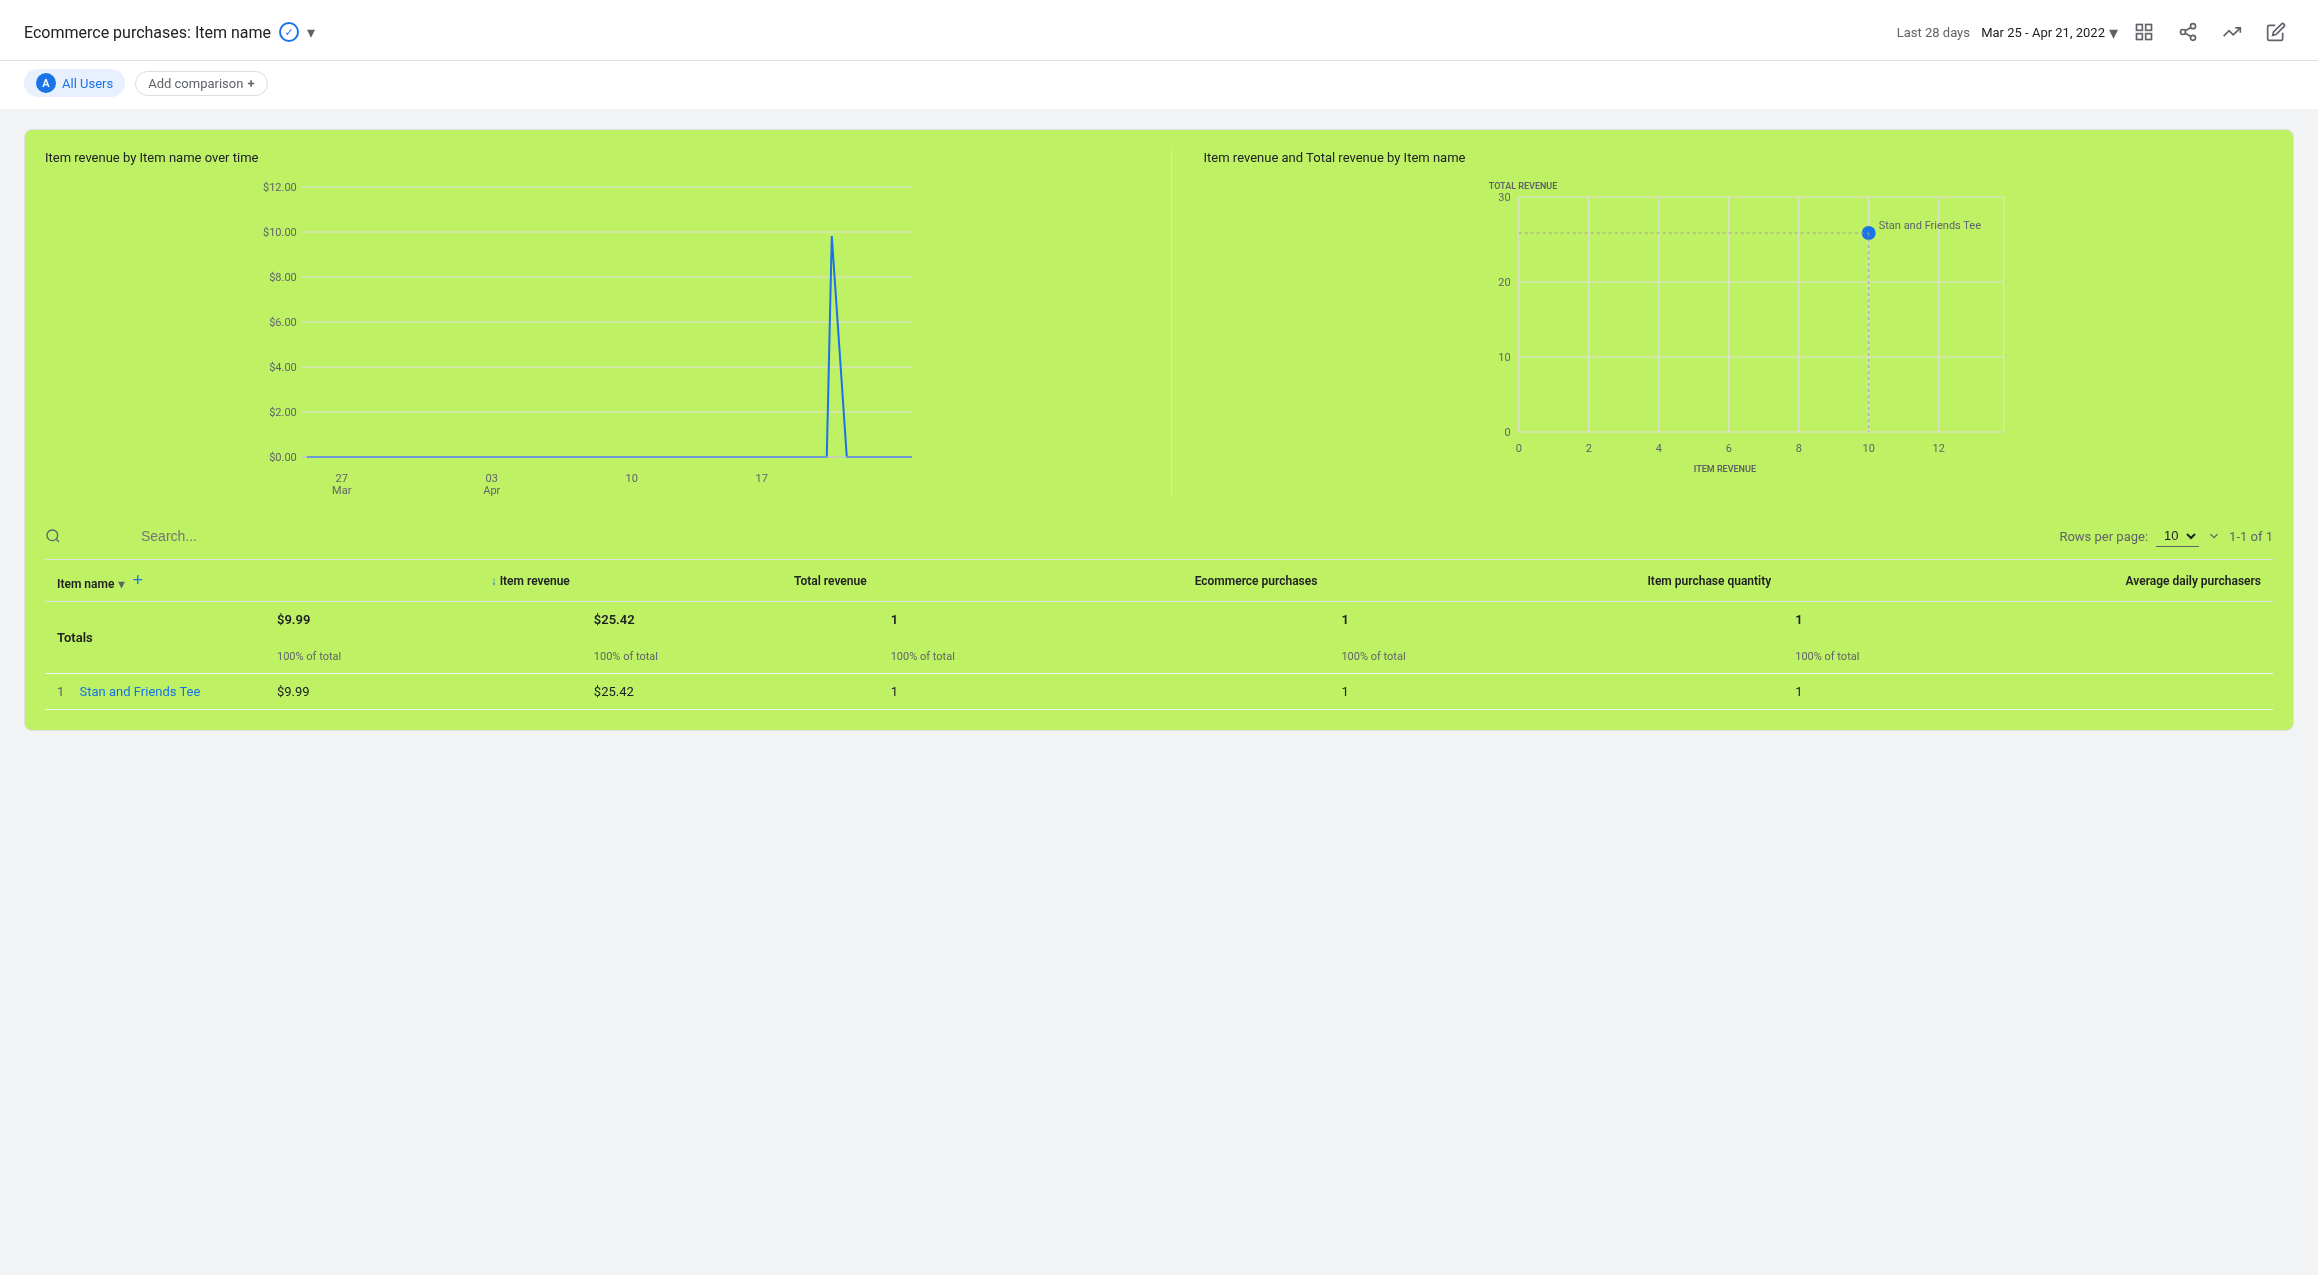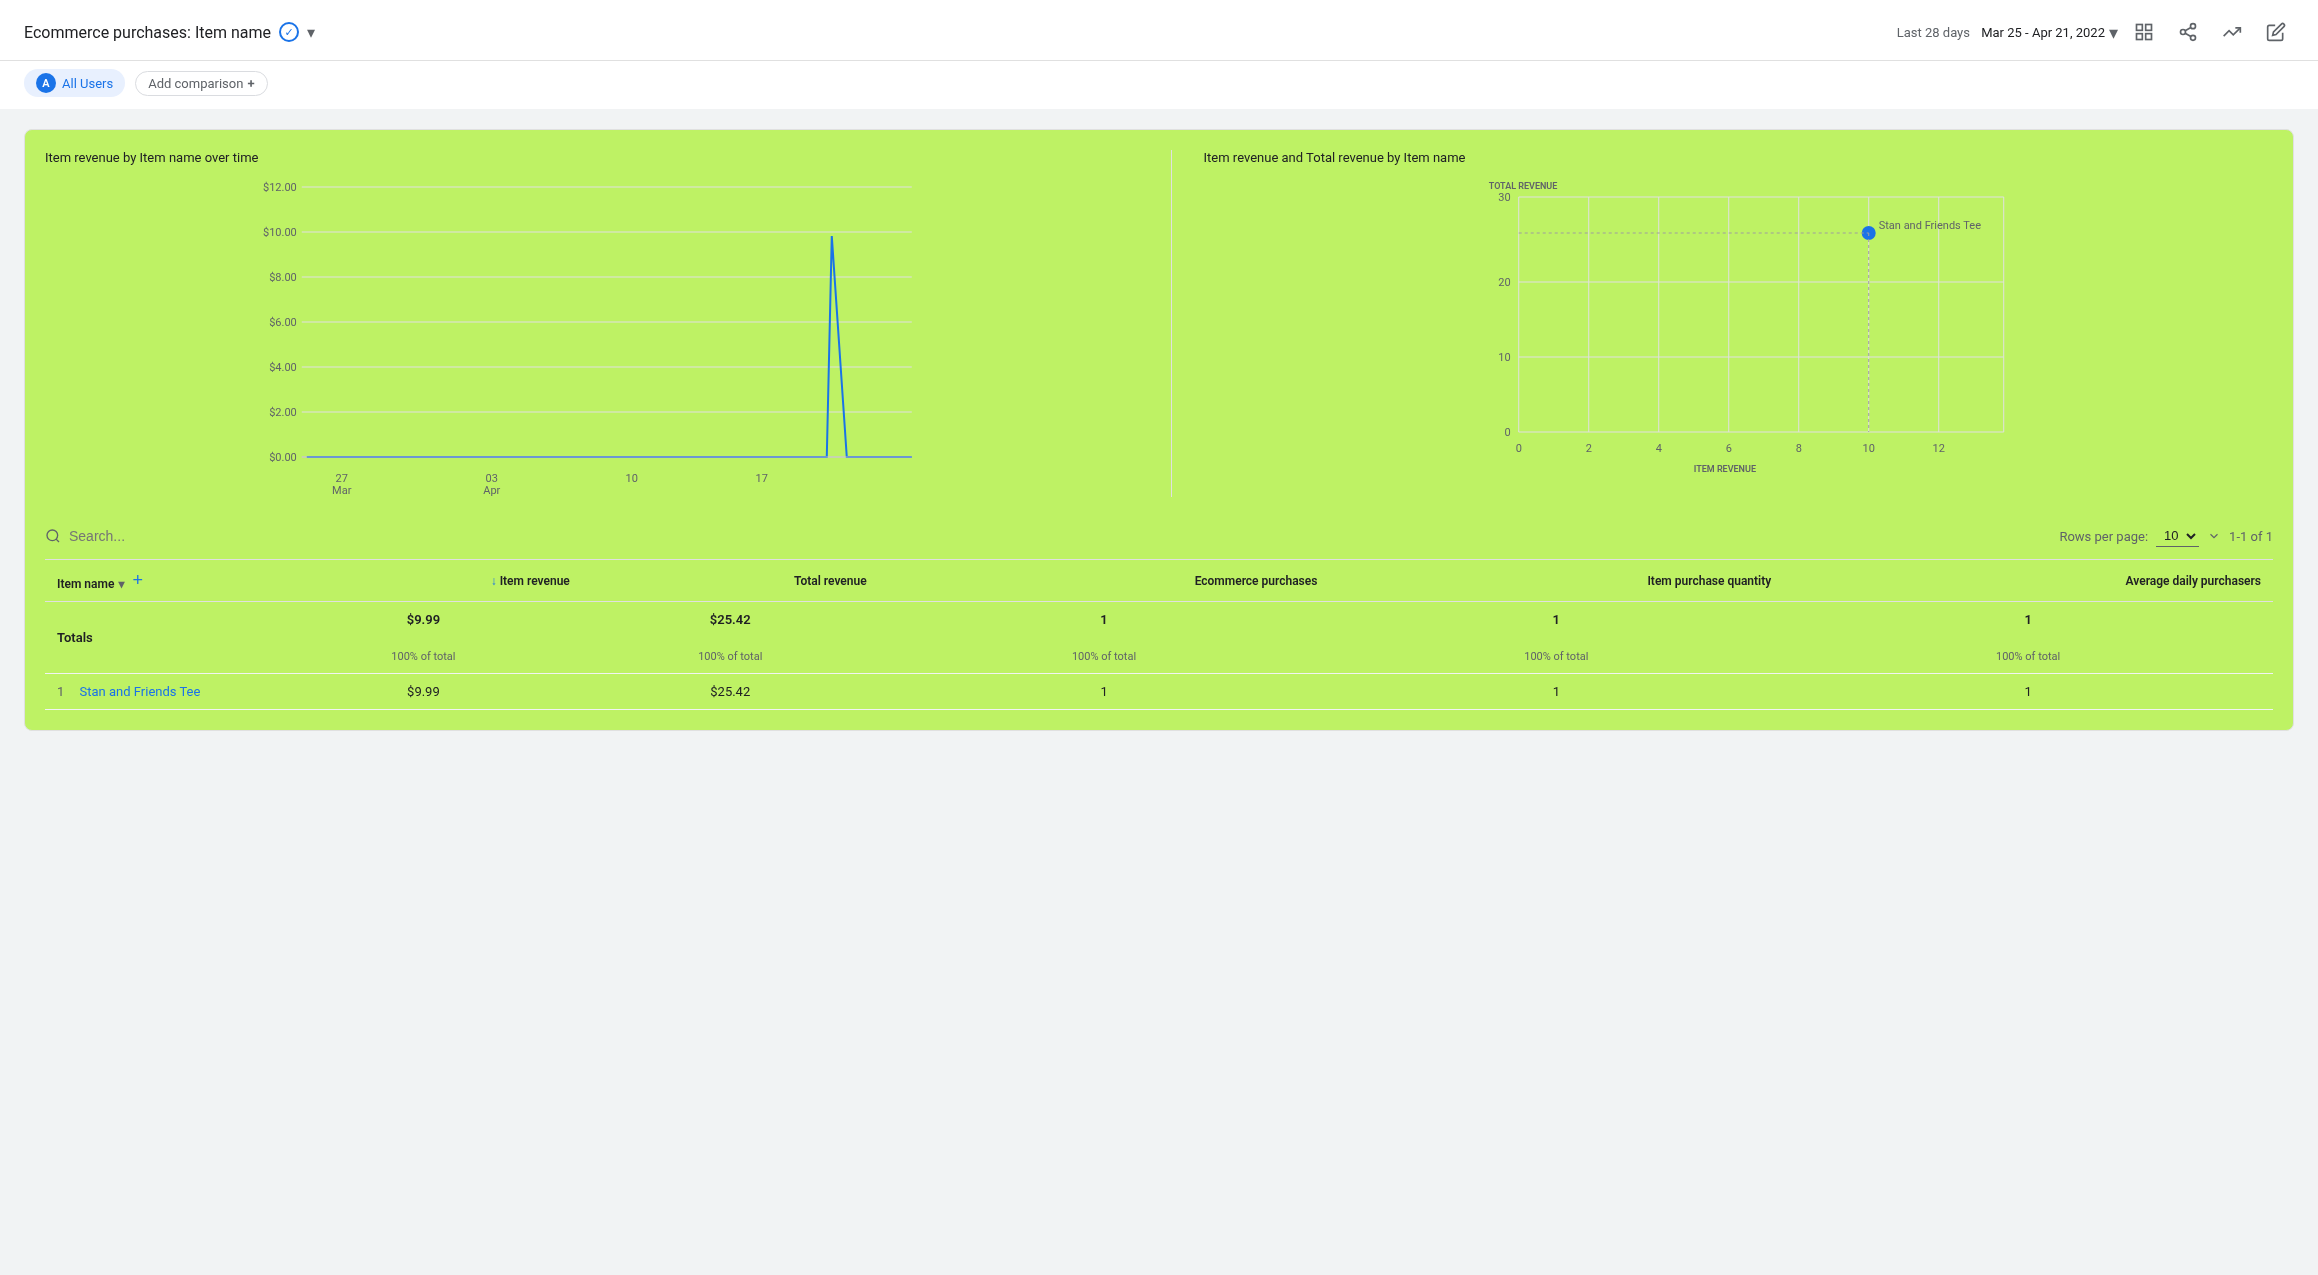--- a/index.html
+++ b/index.html
@@ -199,21 +199,21 @@
       color: #202124;
       white-space: nowrap;
     }
     th.numeric { text-align: right; }
     td {
       padding: 10px 12px;
       font-size: 13px;
       color: #202124;
       border-bottom: 1px solid #f1f3f4;
     }
-    td.numeric { text-align: center; }
+    td.numeric { text-align: left; }
     .totals-row td {
       font-weight: 600;
     }
     .totals-sub {
       font-size: 11px;
       font-weight: 400;
       color: #5f6368;
       margin-top: 23px;
     }
     .col-item-name {
@@ -387,21 +387,21 @@
       </div>
     </div>
 
     <div class="table-section">
       <div class="table-toolbar">
         <div class="search-box">
           <svg width="16" height="16" viewBox="0 0 24 24" fill="none" stroke="#5f6368" stroke-width="2">
             <circle cx="11" cy="11" r="8"></circle>
               <line x1="21" y1="21" x2="16.65" y2="16.65"></line>
           </svg>
-          <input type="text" style="width: 200px;" placeholder="Search...">
+          <input type="text" style="width: 200px; text-align: center;" placeholder="Search...">
         </div>
         <div class="rows-per-page">
           <span>Rows per page:</span>
           <select class="rows-select">
             <option>10</option>
             <option>25</option>
             <option>50</option>
           </select>
           <svg width="14" height="14" viewBox="0 0 24 24" fill="none" stroke="#5f6368" stroke-width="2">
             <polyline points="6 9 12 15 18 9"></polyline>

